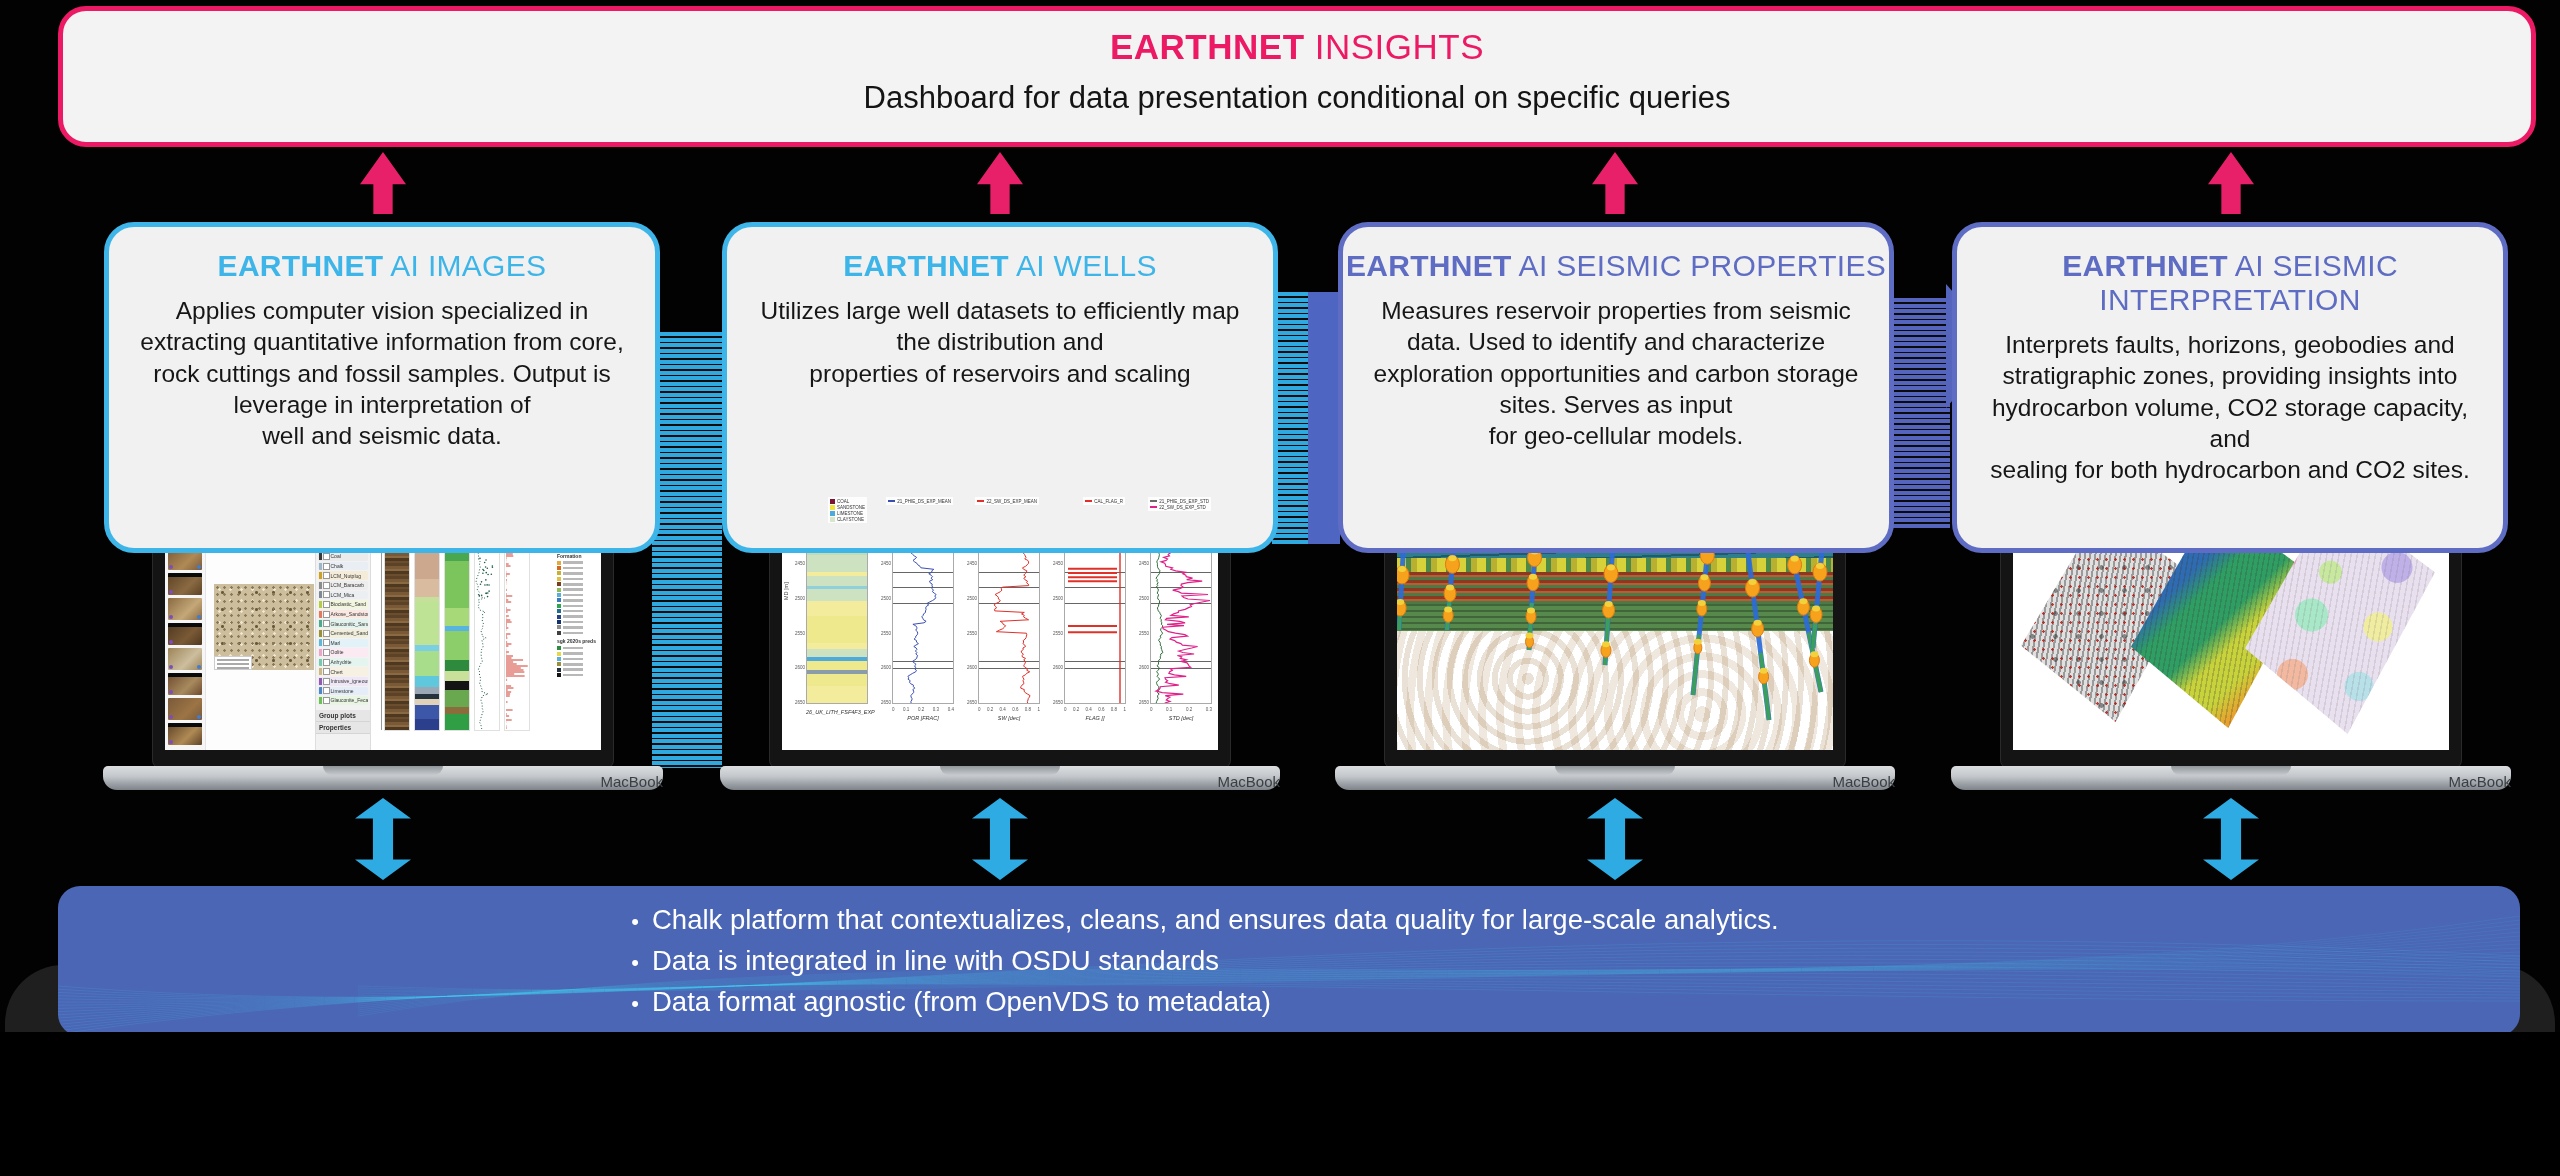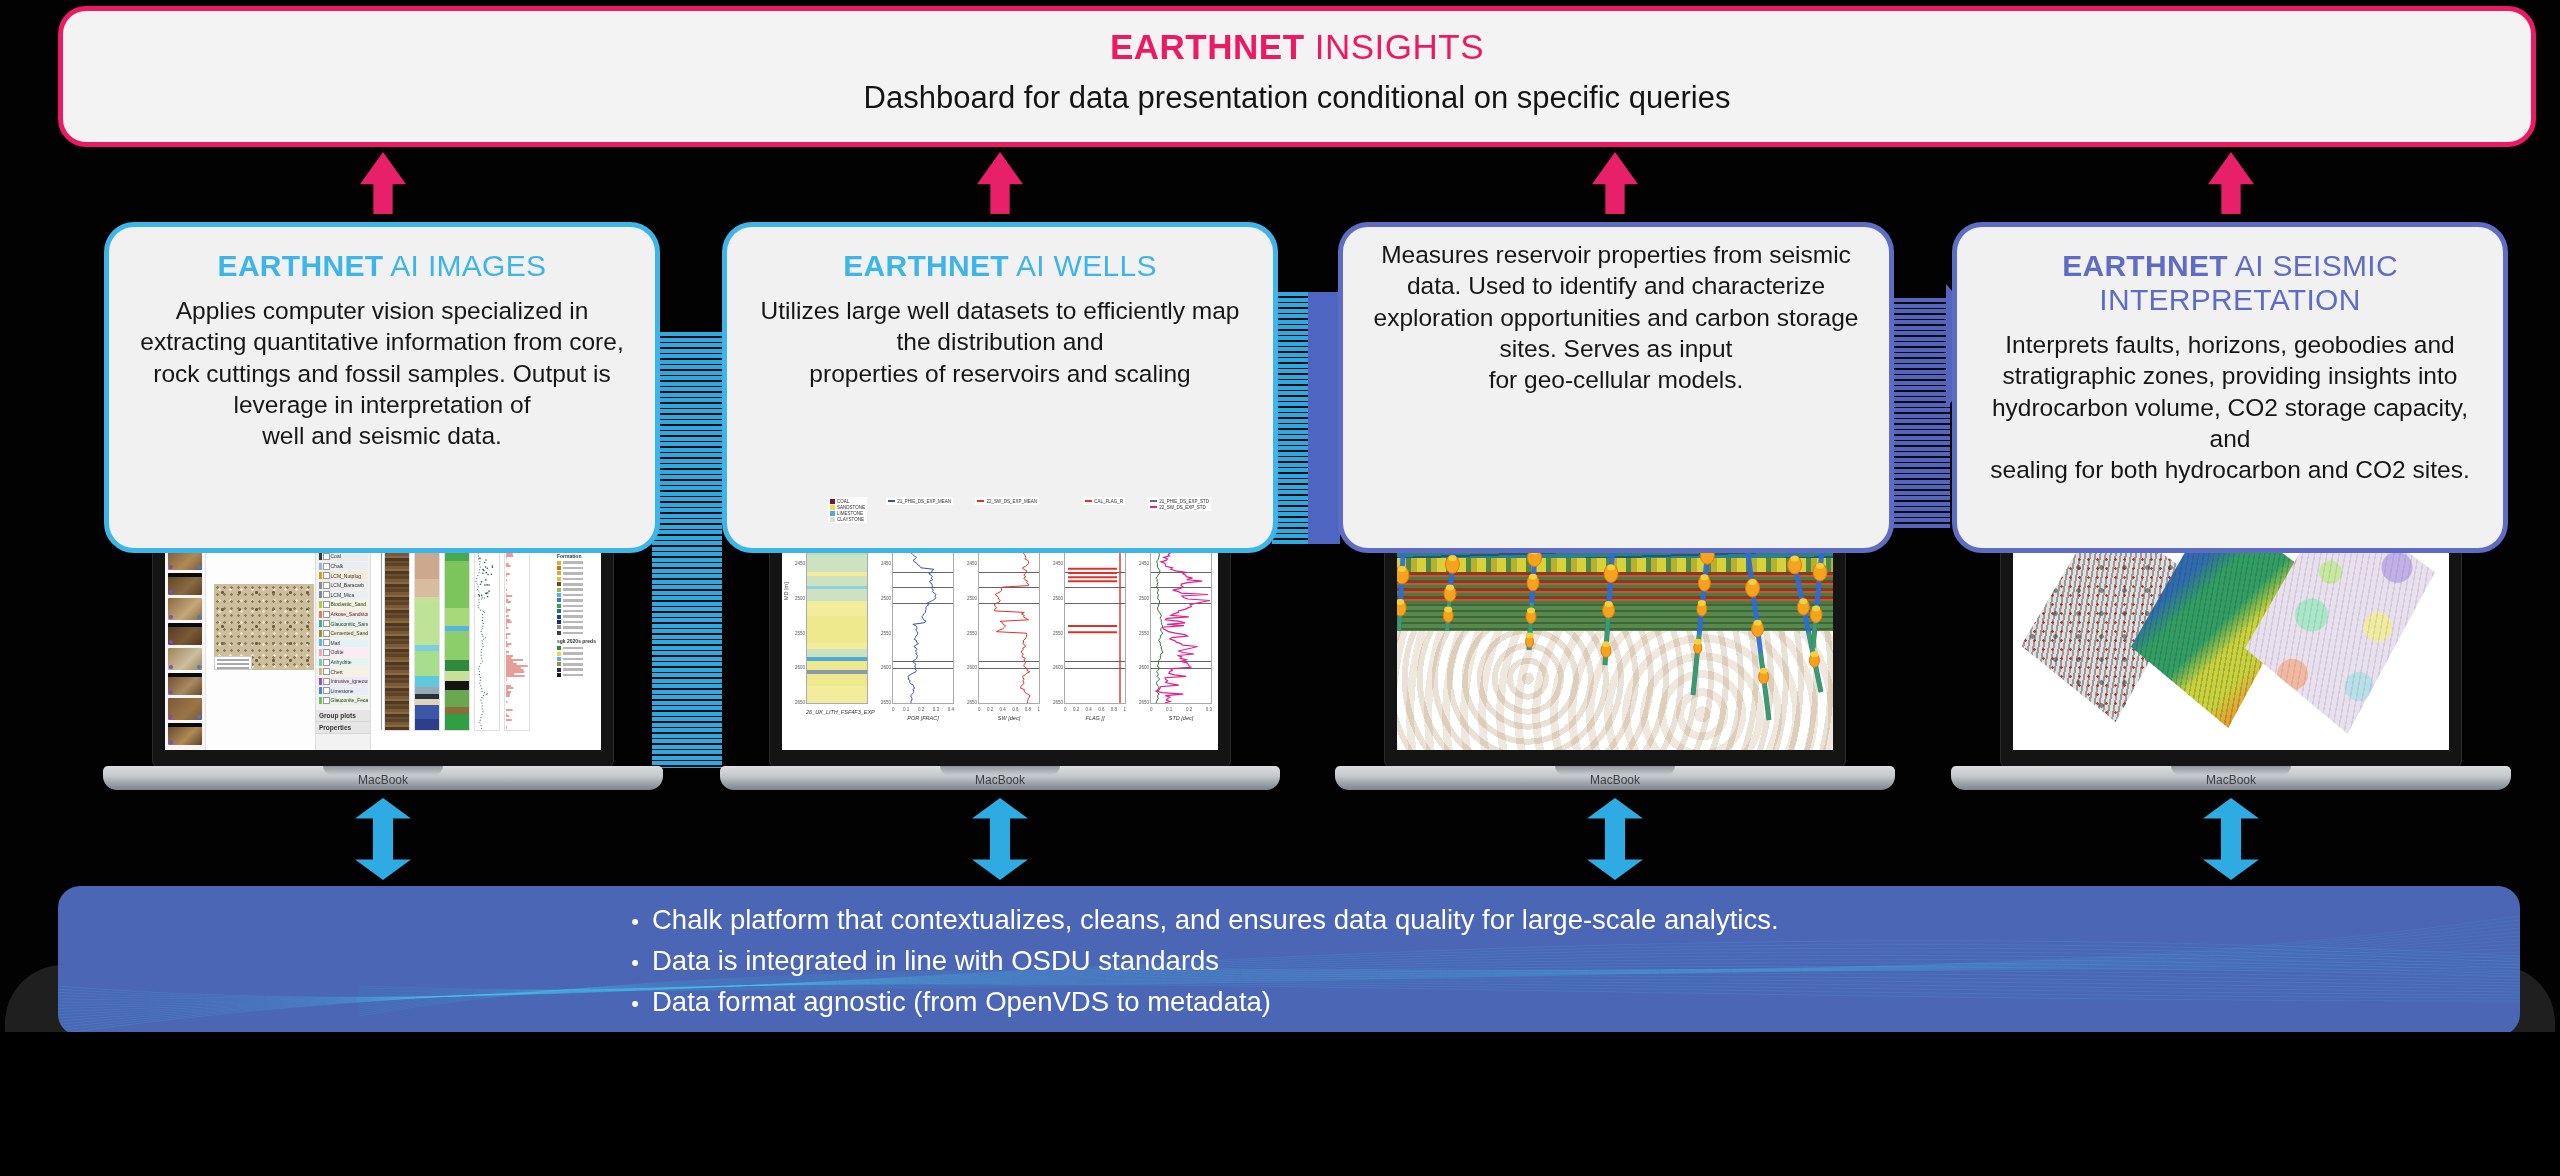--- a/index.html
+++ b/index.html
@@ -39,21 +39,21 @@
   .card-body{margin:12px 18px 0;font-size:24.5px;line-height:1.28;color:#161616;font-weight:500;
              white-space:pre-line;}
   .bezel{position:absolute;top:468px;width:460px;height:300px;background:#141414;
          border-radius:18px 18px 8px 8px;box-shadow:0 0 0 1px #2a2a2a;}
   .screen{position:absolute;left:12px;top:12px;width:436px;height:270px;background:#fff;overflow:hidden;}
   .cam{position:absolute;top:5px;left:50%;width:4px;height:4px;margin-left:-2px;border-radius:50%;background:#333;}
   .base{position:absolute;top:766px;width:560px;height:24px;border-radius:5px 5px 14px 14px;
         background:linear-gradient(180deg,#DCDEE0 0%,#C2C6CA 45%,#9AA0A6 75%,#7E8489 100%);text-align:center;z-index:3;}
   .base .notch{position:absolute;left:50%;top:0;width:120px;height:9px;margin-left:-60px;
                background:linear-gradient(180deg,#90969B,#C6CACD);border-radius:0 0 10px 10px;}
-  .base .mb{position:relative;top:7px;font-size:12px;color:#3B3F44;}
+  .base .mb{position:relative;top:7px;font-size:15px;color:#3B3F44;text-align:right;}
   
   .l1-topbar{position:absolute;left:0;top:0;width:100%;height:24px;background:#0E1524;}
   .l1-brand{position:absolute;left:10px;top:7px;font-size:9px;letter-spacing:3px;color:#E8E8E8;}
   .l1-tab{position:absolute;top:2px;height:20px;background:#15406E;color:#9FC4E8;font-size:5px;
           padding:2px 5px;line-height:1.6;box-sizing:border-box;}
   .l1-gear{position:absolute;top:6px;font-size:9px;color:#C8D8E8;}
   .l1-dot{position:absolute;top:10px;width:3px;height:3px;border-radius:50%;background:#8a8a8a;}
   .l1-avatar{position:absolute;top:7px;width:10px;height:10px;border-radius:50%;background:#E8E8E8;}
   .l1-toolbar{position:absolute;left:0;top:24px;width:100%;height:16px;background:#FBFBFB;border-bottom:1px solid #DDD;}
   .tb-ic{position:absolute;top:4px;width:8px;height:8px;border:1px solid #999;box-sizing:border-box;}
@@ -167,20 +167,21 @@
 leverage in interpretation of
 well and seismic data.</div>
   </div>
   <div class="card cyan" style="left:722px">
     <div class="card-title"><span class="bold">EARTHNET</span><span class="lt"> AI WELLS</span></div>
     <div class="card-body">Utilizes large well datasets to efficiently map
 the distribution and
 properties of reservoirs and scaling</div>
   </div>
   <div class="card peri" style="left:1338px">
+    <div class="card-title"><span class="bold">EARTHNET</span><span class="lt"> AI SEISMIC PROPERTIES</span></div>
     <div class="card-body">Measures reservoir properties from seismic
 data. Used to identify and characterize
 exploration opportunities and carbon storage
 sites. Serves as input
 for geo-cellular models.</div>
   </div>
   <div class="card peri" style="left:1952px">
     <div class="card-title"><span class="bold">EARTHNET</span><span class="lt"> AI SEISMIC INTERPRETATION</span></div>
     <div class="card-body">Interprets faults, horizons, geobodies and
 stratigraphic zones, providing insights into

